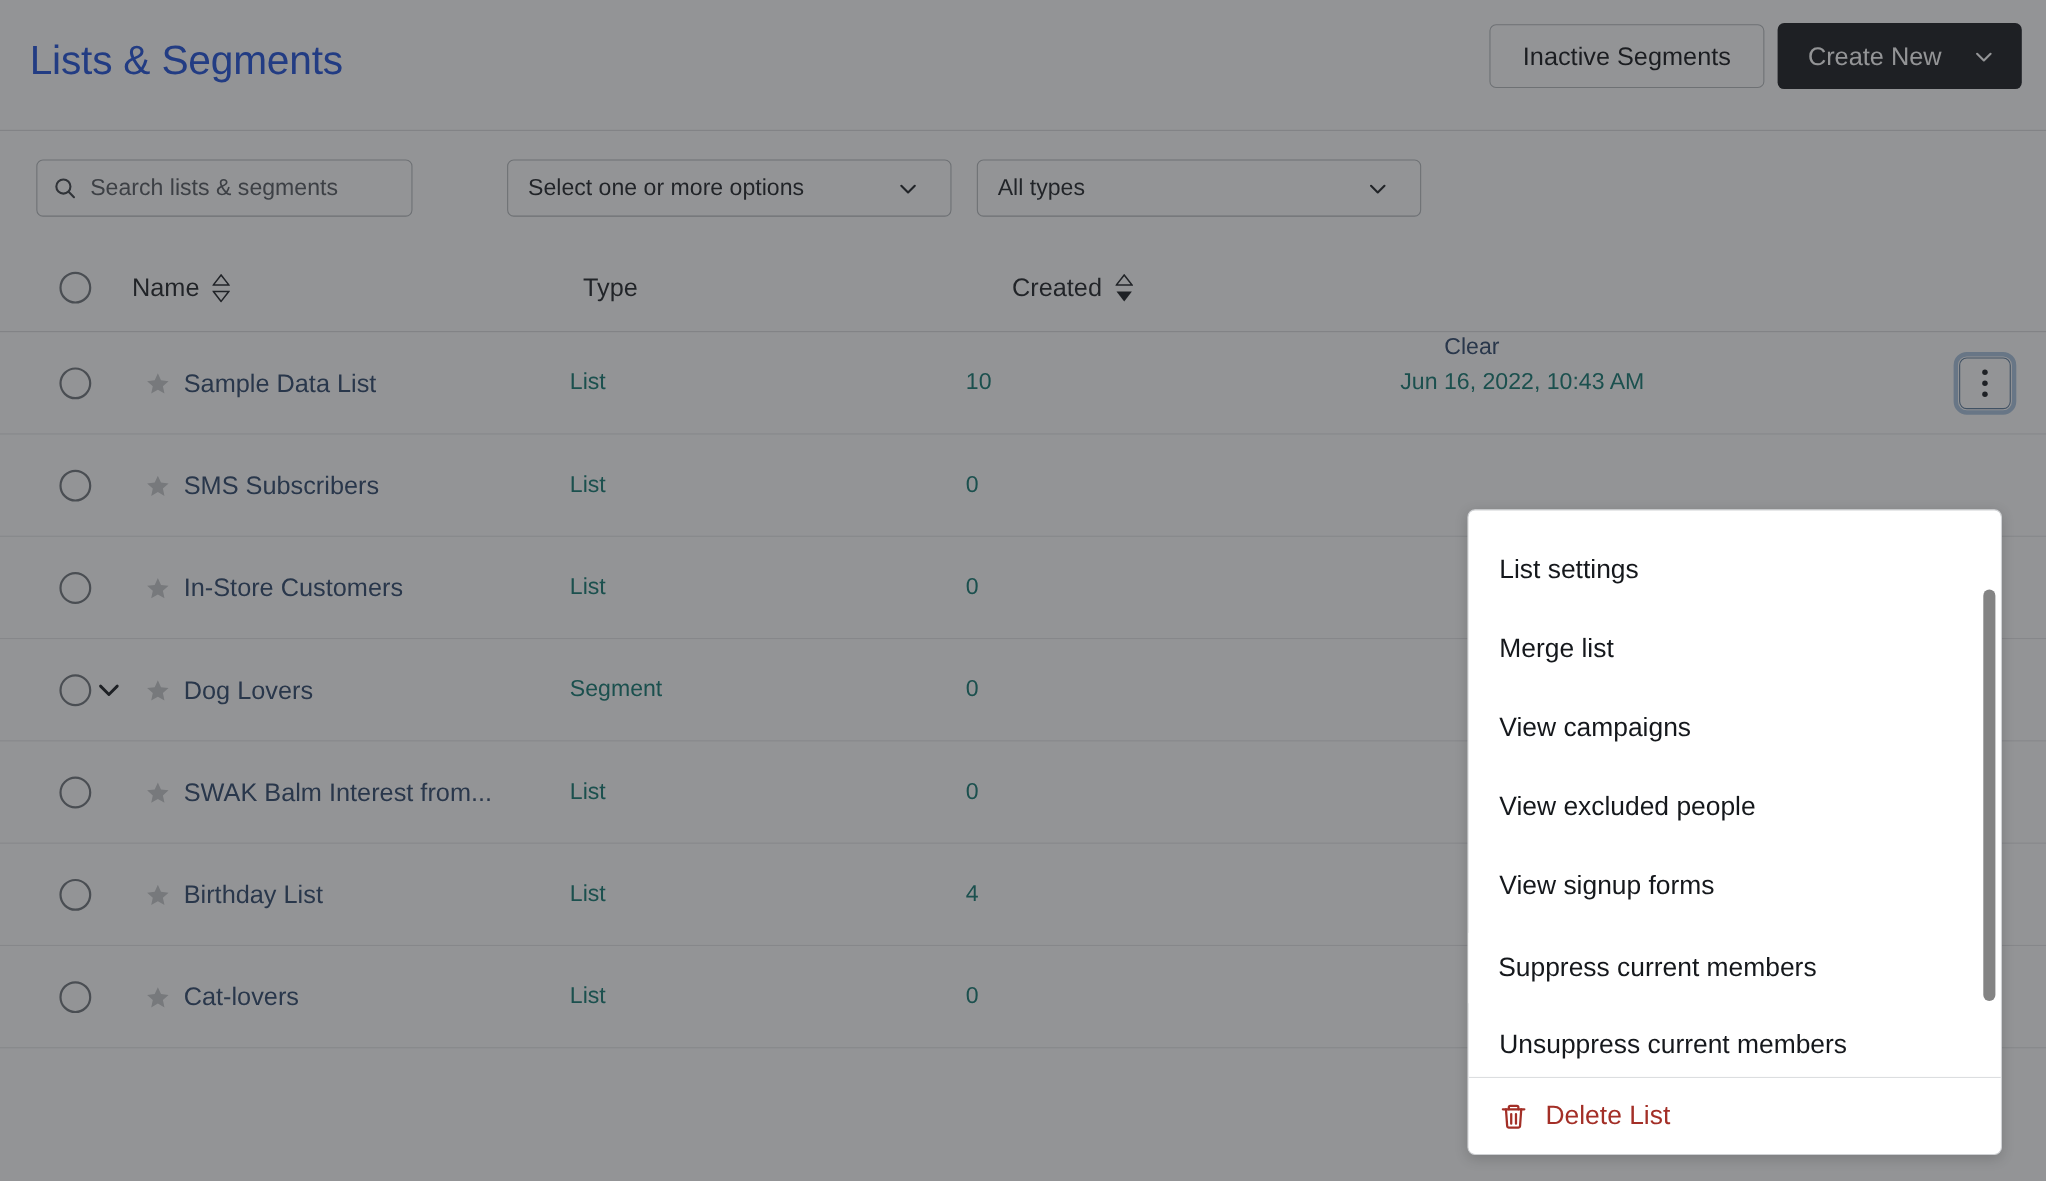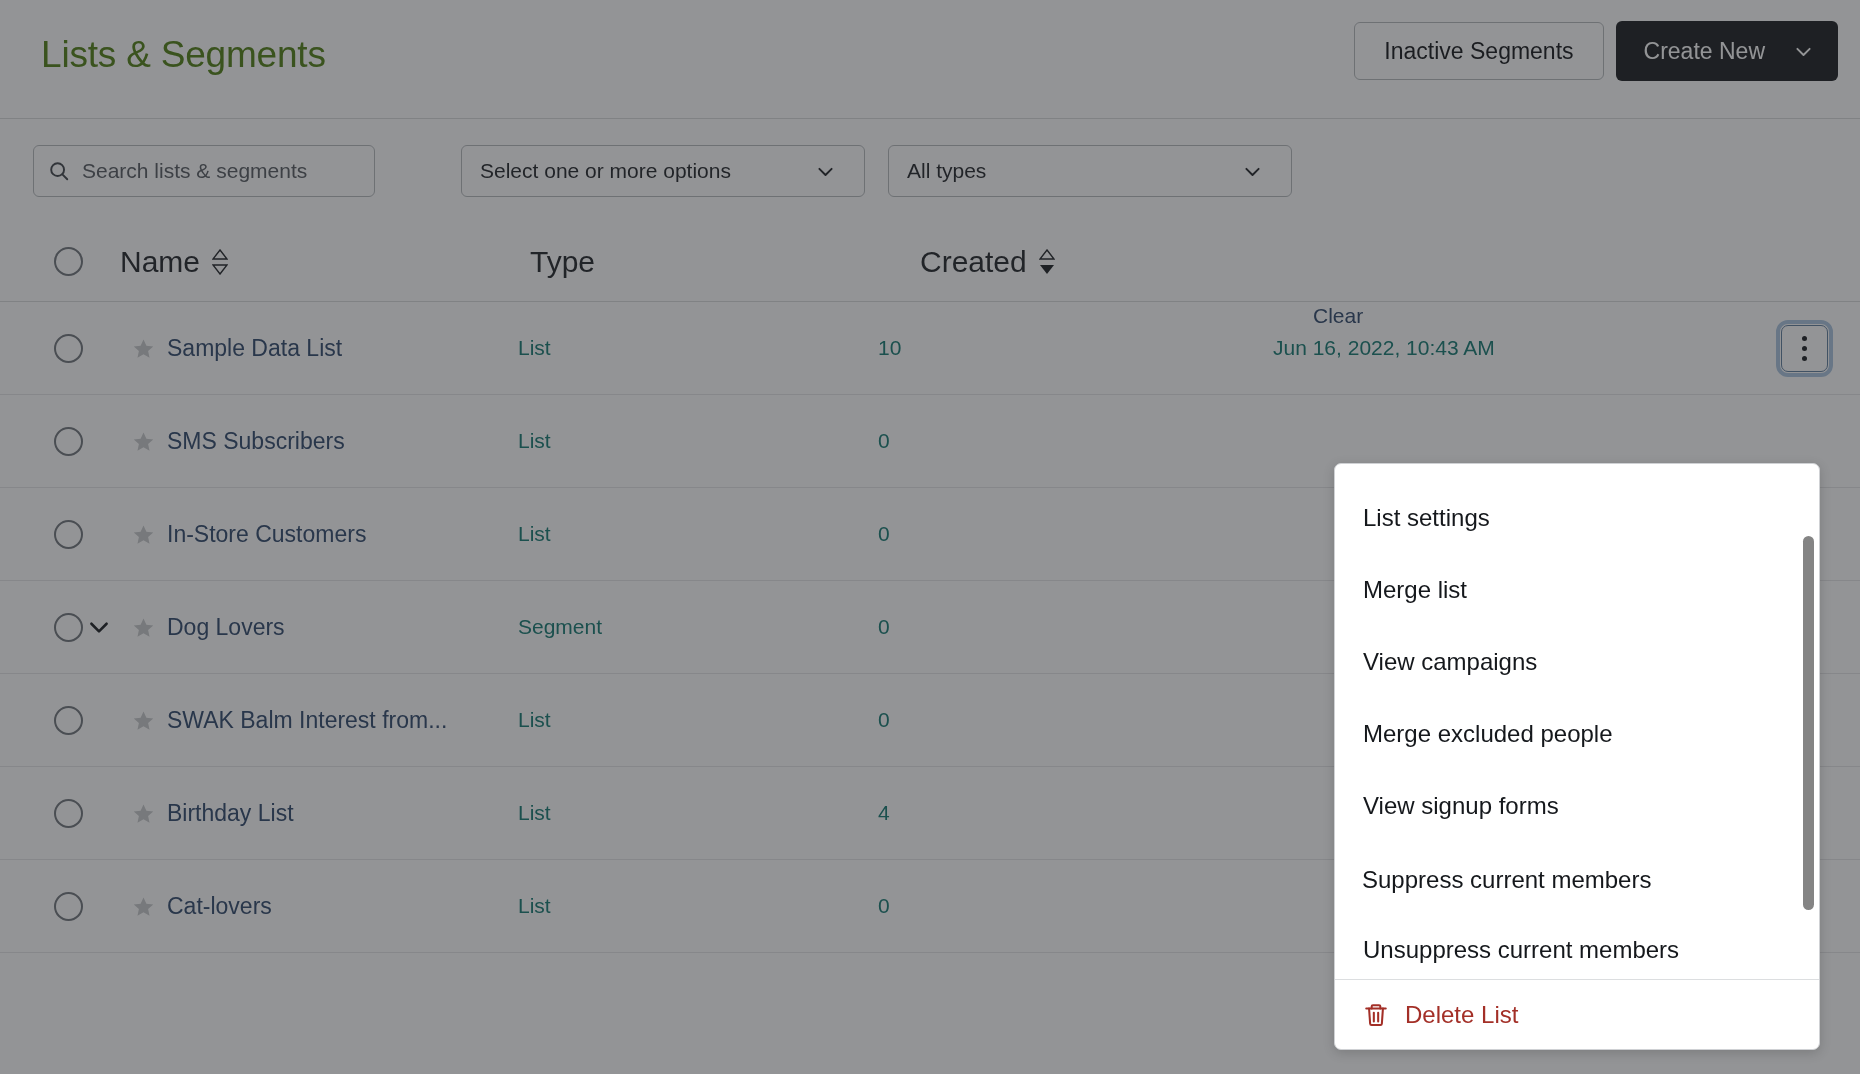--- a/index.html
+++ b/index.html
@@ -28,25 +28,25 @@
   }
 
   .page-header {
     position: relative;
     height: 119px;
     border-bottom: 1px solid #d9dadb;
     box-sizing: border-box;
   }
   .page-title {
     position: absolute;
-    left: 41px;
+    left: 27px;
     top: 31px;
     font-size: 37px;
     line-height: 48px;
-    color: #4d7c0f;
+    color: #1d4ed8;
     font-weight: 400;
     letter-spacing: -0.2px;
   }
   .header-actions {
     position: absolute;
     right: 22px;
     top: 21px;
     display: flex;
     align-items: center;
     gap: 12px;
@@ -174,21 +174,21 @@
   .checkbox {
     width: 29px;
     height: 29px;
     border: 2px solid #6d7278;
     border-radius: 50%;
     box-sizing: border-box;
     background: #ffffff;
     cursor: pointer;
   }
   .th-label {
-    font-size: 30px;
+    font-size: 23px;
     color: #1b1e22;
     display: inline-flex;
     align-items: center;
     gap: 12px;
     cursor: default;
   }
   .sort-ico { display: inline-flex; flex-direction: column; gap: 2px; }
   .sort-svg { width: 16px; height: 26px; display: block; }
 
   .expander {
@@ -564,21 +564,21 @@
   </div>
 
   <div class="dim"></div>
 
   <div class="menu">
     <div class="menu-scroll">
       <div id="menu-items">
           <div class="menu-item first">List settings</div>
           <div class="menu-item">Merge list</div>
           <div class="menu-item">View campaigns</div>
-          <div class="menu-item">Merge excluded people</div>
+          <div class="menu-item">View excluded people</div>
           <div class="menu-item">View signup forms</div>
           <div class="menu-item">Suppress current members</div>
           <div class="menu-item">Unsuppress current members</div>
         </div>
     </div>
     <div class="menu-scrollbar"></div>
     <div class="menu-divider"></div>
     <div class="menu-footer">
       <span class="trash-ico">
         <svg viewBox="0 0 24 24" fill="none" stroke="currentColor" stroke-width="1.9" stroke-linecap="round" stroke-linejoin="round">

